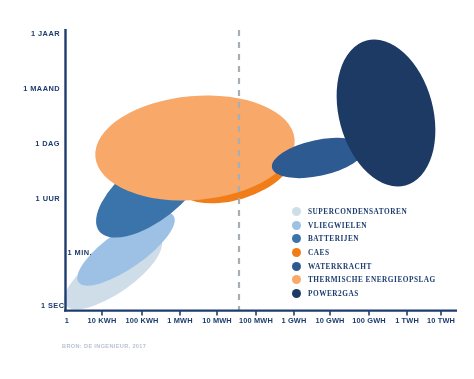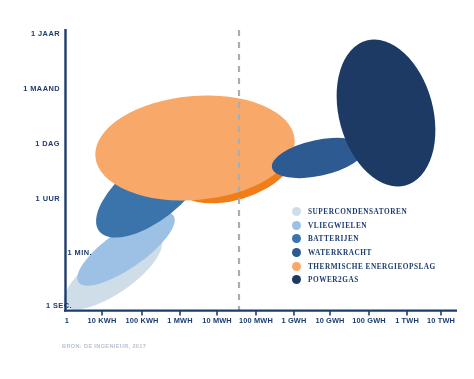--- a/index.html
+++ b/index.html
@@ -113,21 +113,21 @@
         <line x1="441" y1="311" x2="441" y2="315.5" stroke="#1d3c6e" stroke-width="1.6"></line>
       </g>
   </svg>
 
   <div id="y-tick-labels">
       <div class="ylabel" style="top: 33px; left: 0px; width: 60px;">1 JAAR</div>
       <div class="ylabel" style="top: 88px; left: 0px; width: 60px;">1 MAAND</div>
       <div class="ylabel" style="top: 143px; left: 0px; width: 60px;">1 DAG</div>
       <div class="ylabel" style="top: 198px; left: 0px; width: 60px;">1 UUR</div>
       <div class="ylabel" style="top: 252px; left: 0px; width: 60px; margin-left: 32px;">1 MIN.</div>
-      <div class="ylabel" style="top: 305px; left: 12px; width: 60px;">1 SEC.</div>
+      <div class="ylabel" style="top: 305px; left: 1px; width: 60px; padding-left: 6px;">1 SEC.</div>
     </div>
 
   <div id="x-tick-labels">
       <div class="xlabel" style="left: 67px;">1</div>
       <div class="xlabel" style="left: 102px;">10 KWH</div>
       <div class="xlabel" style="left: 142px;">100 KWH</div>
       <div class="xlabel" style="left: 180px;">1 MWH</div>
       <div class="xlabel" style="left: 217px;">10 MWH</div>
       <div class="xlabel" style="left: 256px;">100 MWH</div>
       <div class="xlabel" style="left: 294px; text-align: right;">1 GWH</div>
@@ -144,20 +144,24 @@
       </div>
       <div class="legend-row">
         <span class="legend-dot" style="background: rgb(156, 193, 228);"></span>
         <span class="legend-text">VLIEGWIELEN</span>
       </div>
       <div class="legend-row">
         <span class="legend-dot" style="background: rgb(58, 116, 171);"></span>
         <span class="legend-text">BATTERIJEN</span>
       </div>
       <div class="legend-row">
+        <span class="legend-dot" style="background: rgb(240, 125, 23);"></span>
+        <span class="legend-text">CAES</span>
+      </div>
+      <div class="legend-row">
         <span class="legend-dot" style="background: rgb(44, 90, 145);"></span>
         <span class="legend-text">WATERKRACHT</span>
       </div>
       <div class="legend-row">
         <span class="legend-dot" style="background: rgb(248, 168, 104);"></span>
         <span class="legend-text">THERMISCHE ENERGIEOPSLAG</span>
       </div>
       <div class="legend-row">
         <span class="legend-dot" style="background: rgb(28, 58, 99);"></span>
         <span class="legend-text">POWER2GAS</span>

